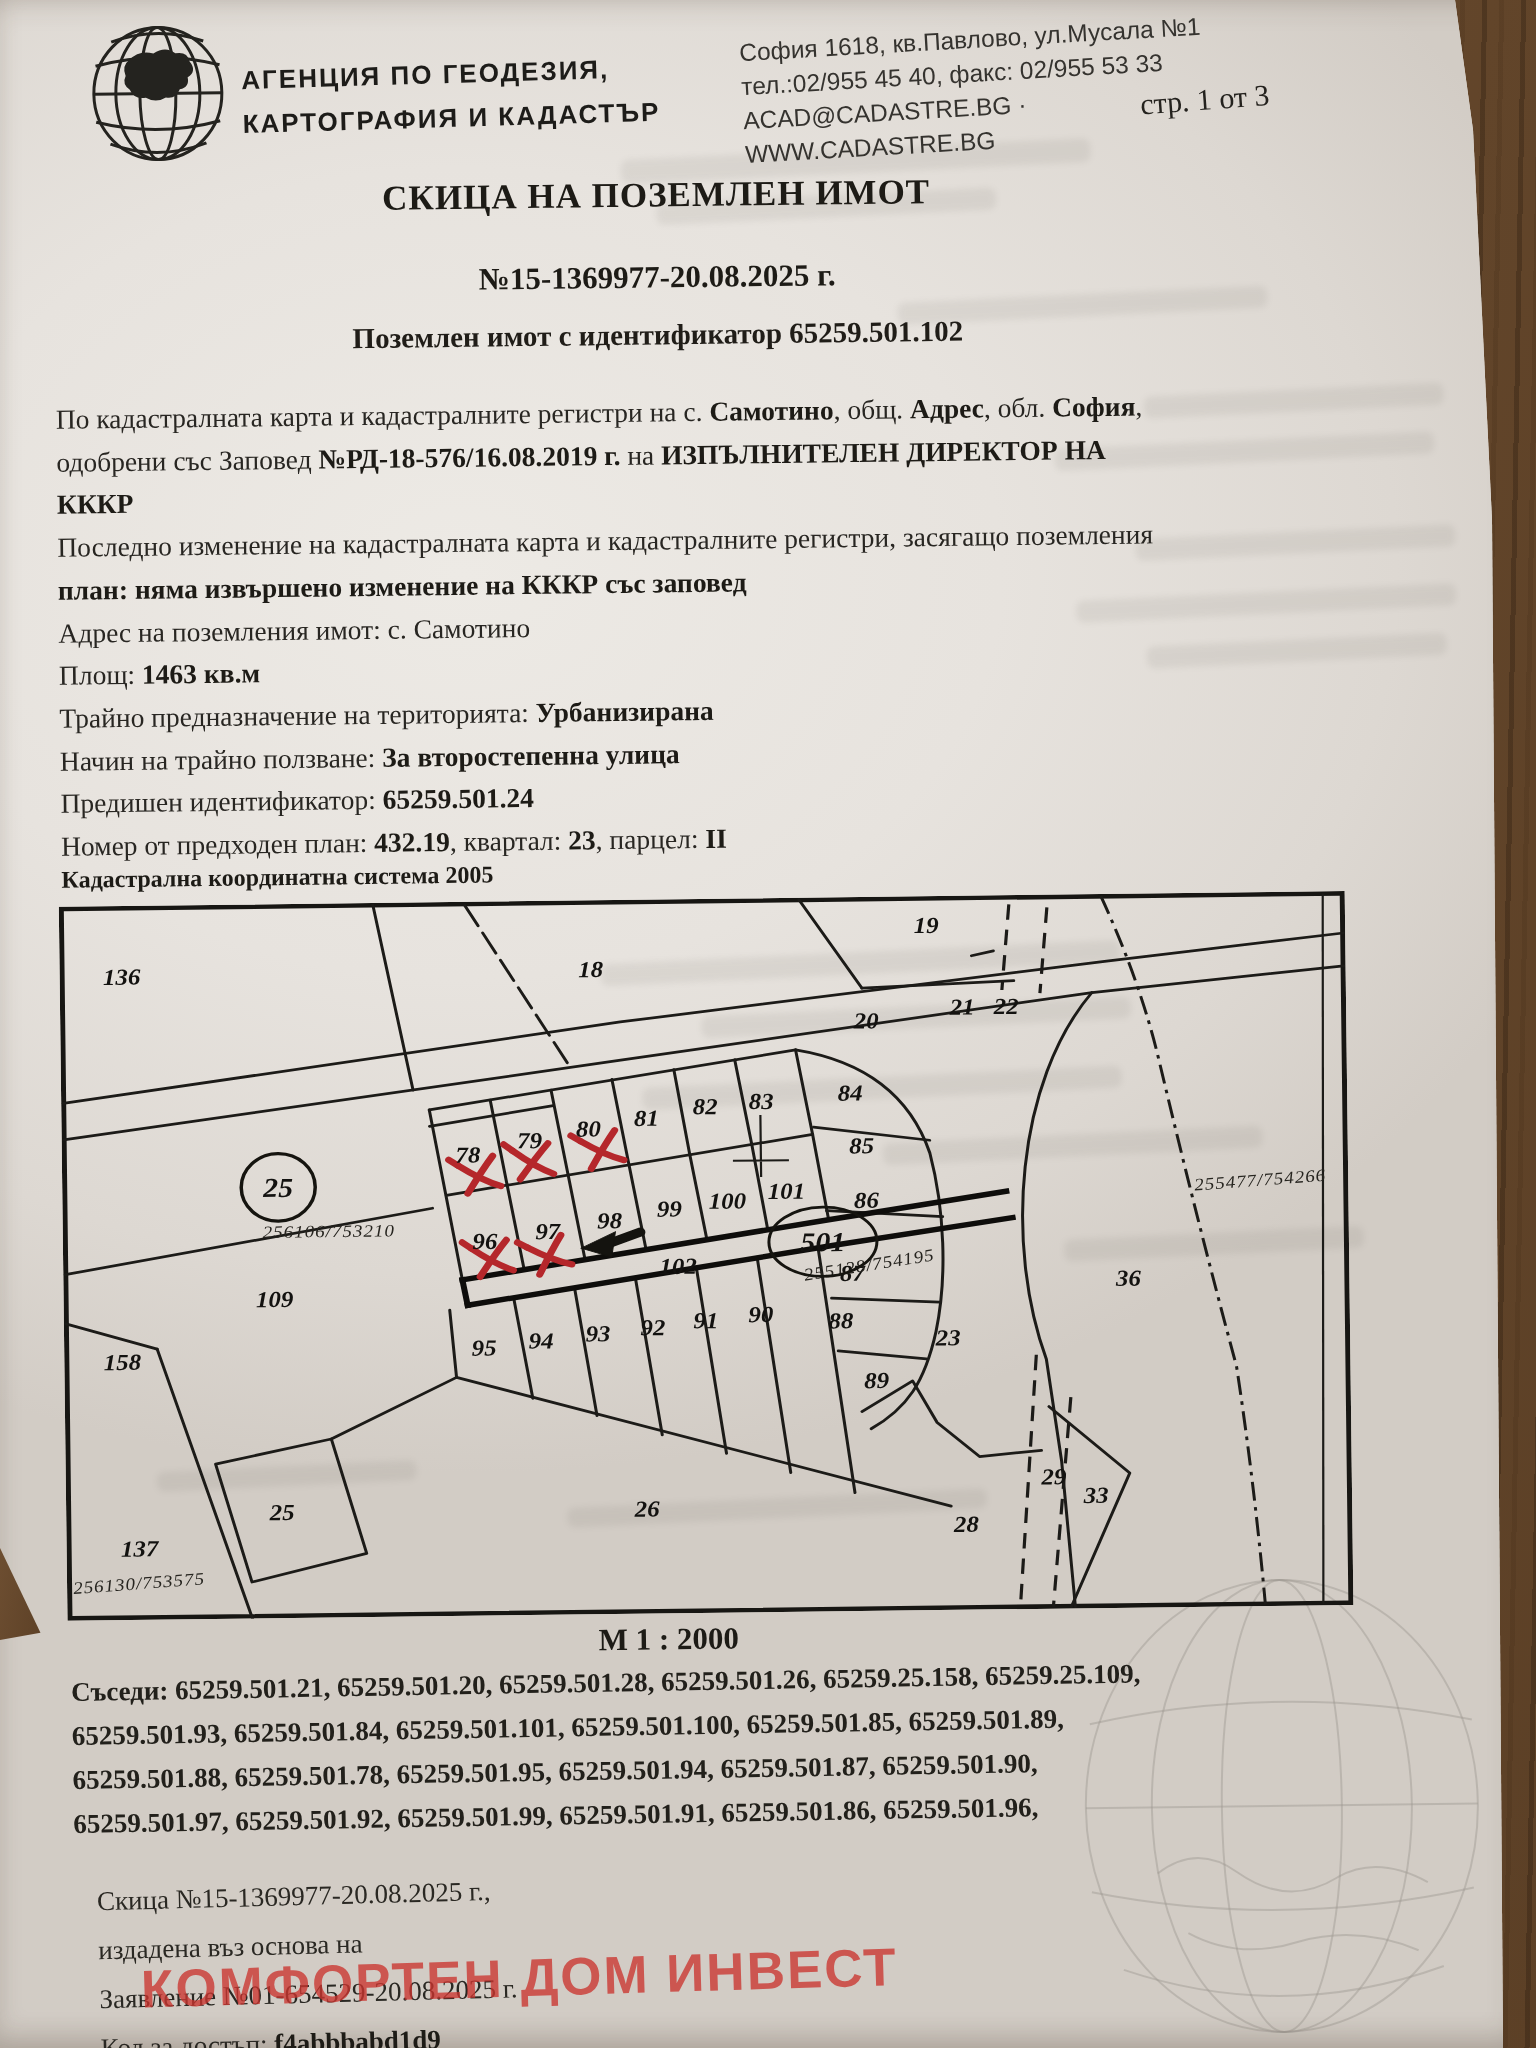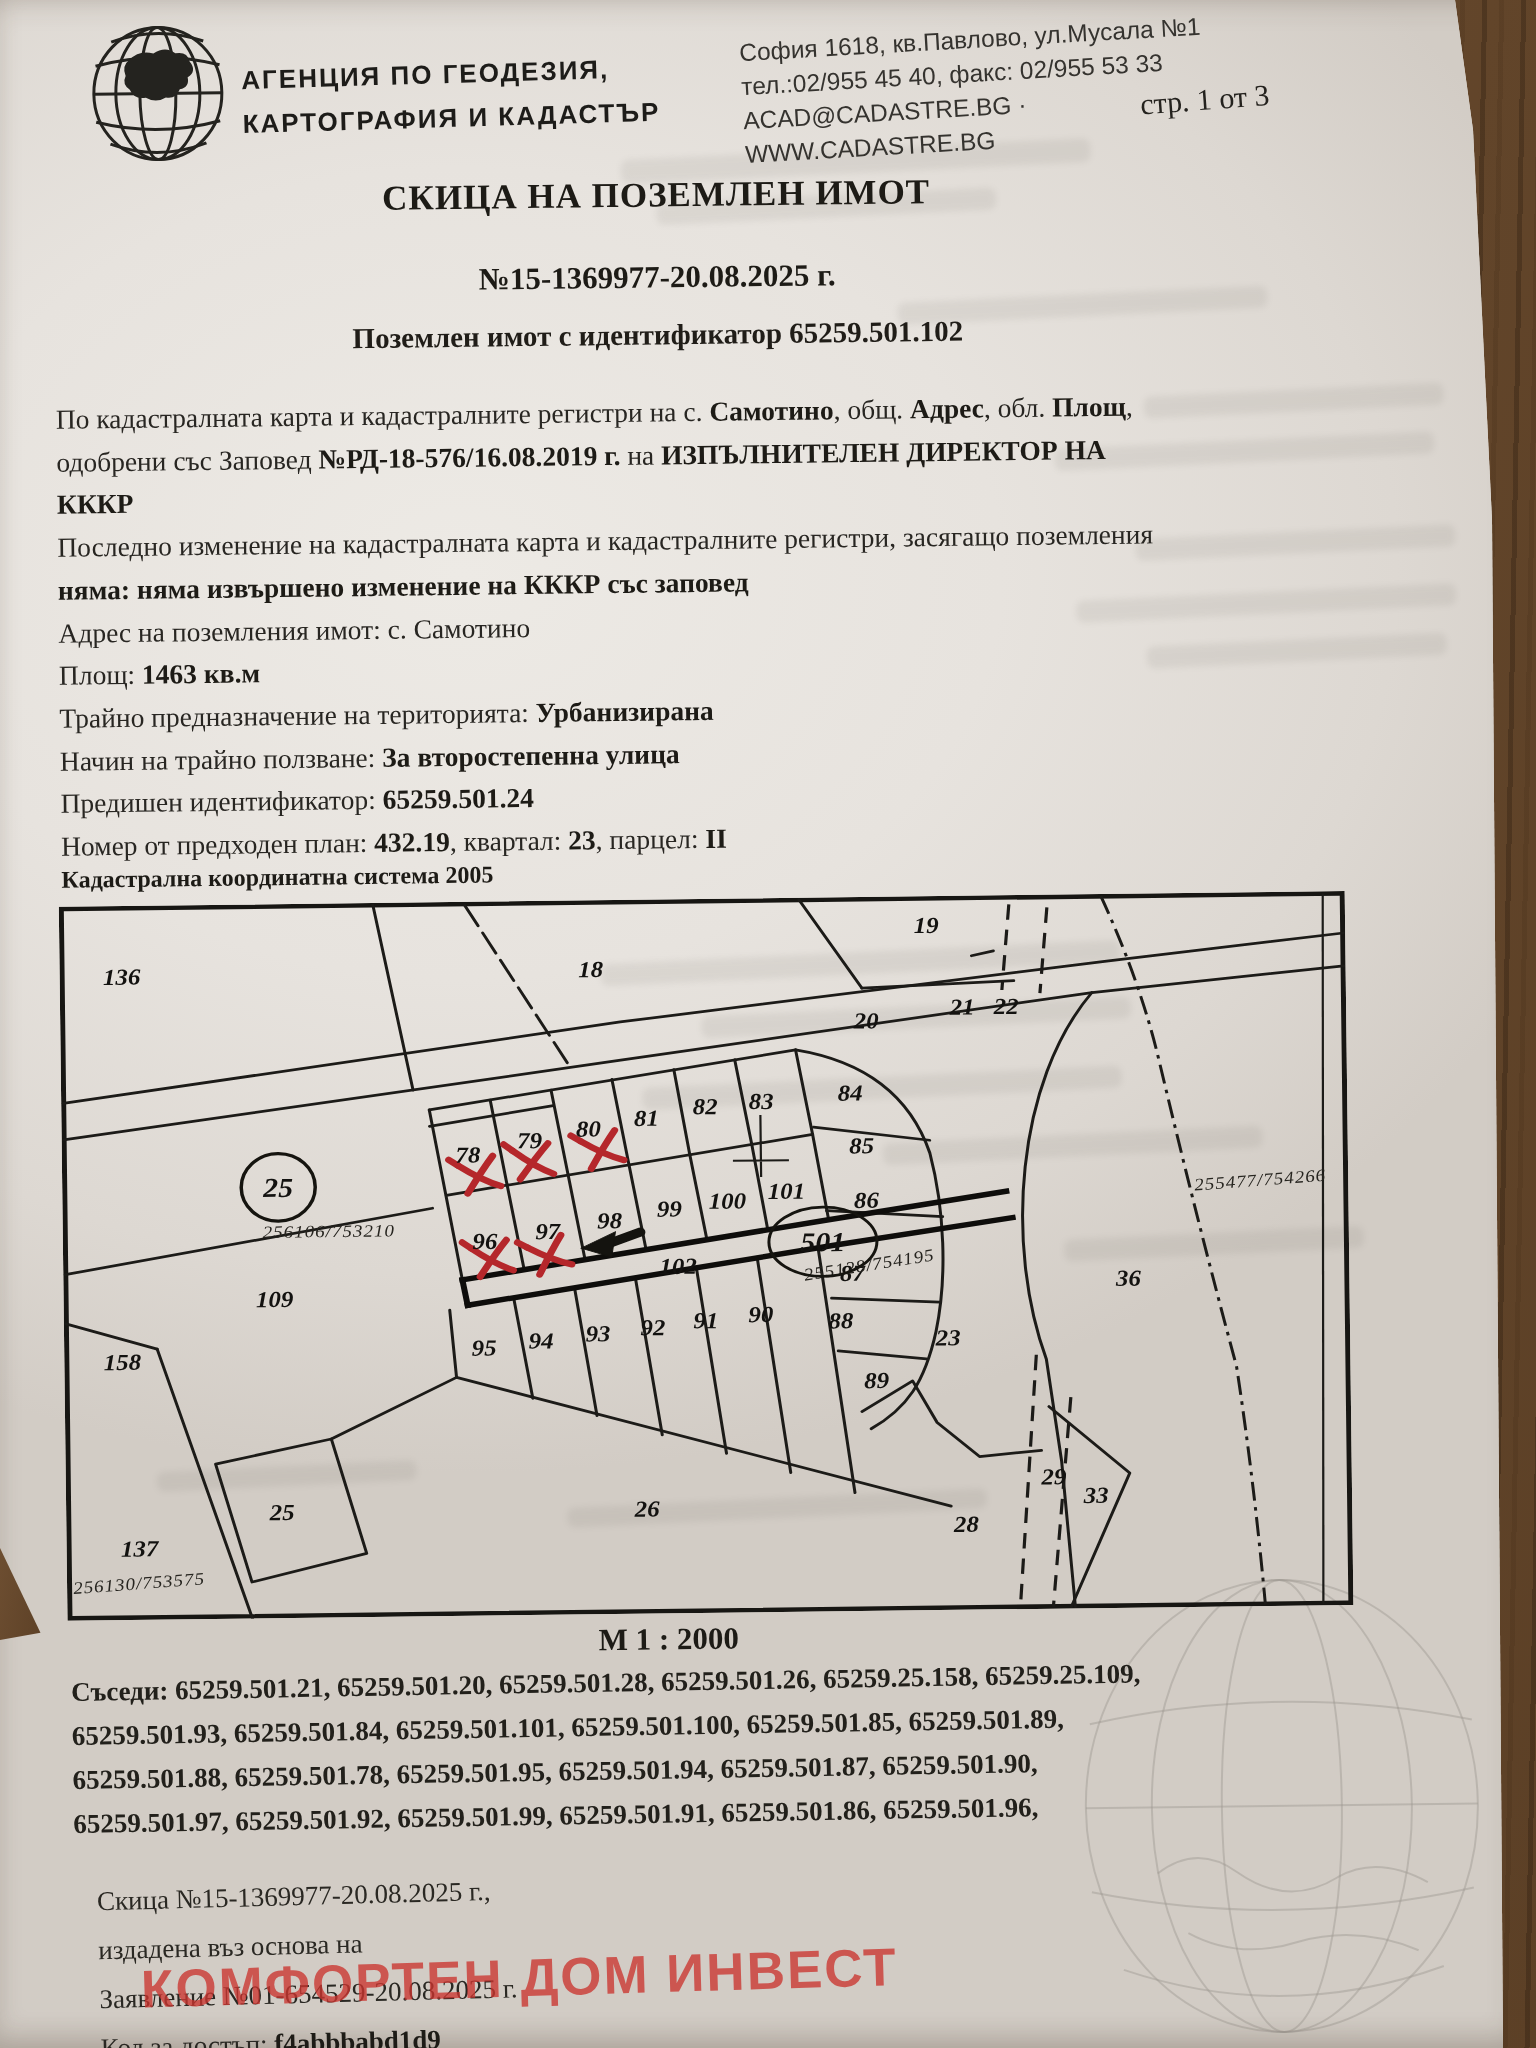--- a/index.html
+++ b/index.html
@@ -149,25 +149,25 @@
 
   <div class="pagenum">стр. 1 от 3</div>
 
   <div class="titleblock">
     <div class="title-main">СКИЦА НА ПОЗЕМЛЕН ИМОТ</div>
     <div class="title-num">№15-1369977-20.08.2025 г.</div>
     <div class="title-sub">Поземлен имот с идентификатор 65259.501.102</div>
   </div>
 
   <div id="details">
-      <div class="dline"><span>По кадастралната карта и кадастралните регистри на с. </span><span class="bold">Самотино</span><span>, общ. </span><span class="bold">Адрес</span><span>, обл. </span><span class="bold">Площ</span><span>,</span></div>
+      <div class="dline"><span>По кадастралната карта и кадастралните регистри на с. </span><span class="bold">Самотино</span><span>, общ. </span><span class="bold">Адрес</span><span>, обл. </span><span class="bold">София</span><span>,</span></div>
       <div class="dline"><span>одобрени със Заповед </span><span class="bold">№РД-18-576/16.08.2019 г.</span><span> на </span><span class="bold">ИЗПЪЛНИТЕЛЕН ДИРЕКТОР НА</span></div>
       <div class="dline"><span class="bold">КККР</span></div>
       <div class="dline"><span>Последно изменение на кадастралната карта и кадастралните регистри, засягащо поземления</span></div>
-      <div class="dline"><span class="bold">няма: </span><span class="bold">няма извършено изменение на КККР със заповед</span></div>
+      <div class="dline"><span class="bold">план: </span><span class="bold">няма извършено изменение на КККР със заповед</span></div>
       <div class="dline"><span>Адрес на поземления имот: с. Самотино</span></div>
       <div class="dline"><span>Площ: </span><span class="bold">1463 кв.м</span></div>
       <div class="dline"><span>Трайно предназначение на територията: </span><span class="bold">Урбанизирана</span></div>
       <div class="dline"><span>Начин на трайно ползване: </span><span class="bold">За второстепенна улица</span></div>
       <div class="dline"><span>Предишен идентификатор: </span><span class="bold">65259.501.24</span></div>
       <div class="dline"><span>Номер от предходен план: </span><span class="bold">432.19</span><span>, квартал: </span><span class="bold">23</span><span>, парцел: </span><span class="bold">II</span></div>
     </div>
 
   <div class="csys">Кадастрална координатна система 2005</div>
 

